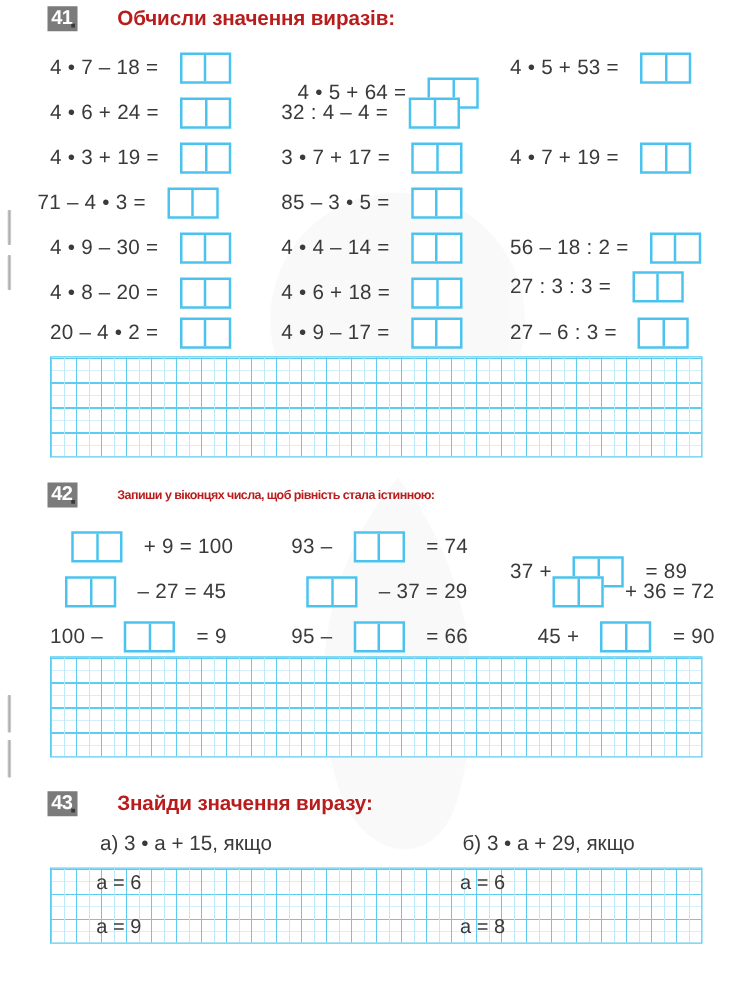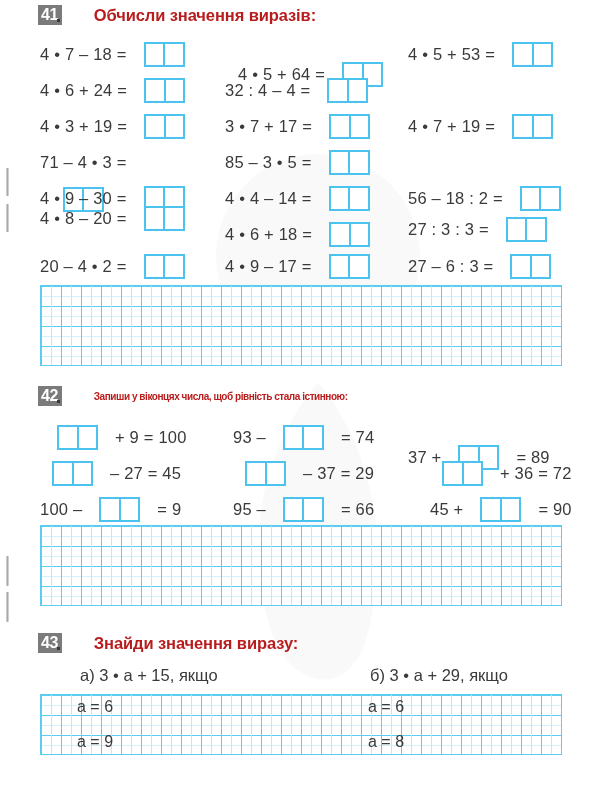--- a/index.html
+++ b/index.html
@@ -195,29 +195,29 @@
     <span class="ansbox inline"></span>
   </div>
   <div class="expr" style="left:40px; top:77px;">
     <span class="txt">4 • 6 + 24 =</span>
     <span class="ansbox inline"></span>
   </div>
   <div class="expr" style="left:40px; top:113px;">
     <span class="txt">4 • 3 + 19 =</span>
     <span class="ansbox inline"></span>
   </div>
-  <div class="expr" style="left:40px; top:149px;flex-direction:column;">
+  <div class="expr" style="left:30px; top:149px;">
     <span class="txt">71 – 4 • 3 =</span>
     <span class="ansbox inline"></span>
   </div>
   <div class="expr" style="left:40px; top:185px;">
     <span class="txt">4 • 9 – 30 =</span>
     <span class="ansbox inline"></span>
   </div>
-  <div class="expr" style="left:40px; top:205px;align-items:center;">
+  <div class="expr" style="left:40px; top:221px;align-items:center;">
     <span class="txt">4 • 8 – 20 =</span>
     <span class="ansbox inline"></span>
   </div>
   <div class="expr" style="left:40px; top:253px;">
     <span class="txt">20 – 4 • 2 =</span>
     <span class="ansbox inline"></span>
   </div>
 
   <div class="expr" style="left:238px; top:41px;margin-top:20px;">
     <span class="txt">4 • 5 + 64 =</span>

